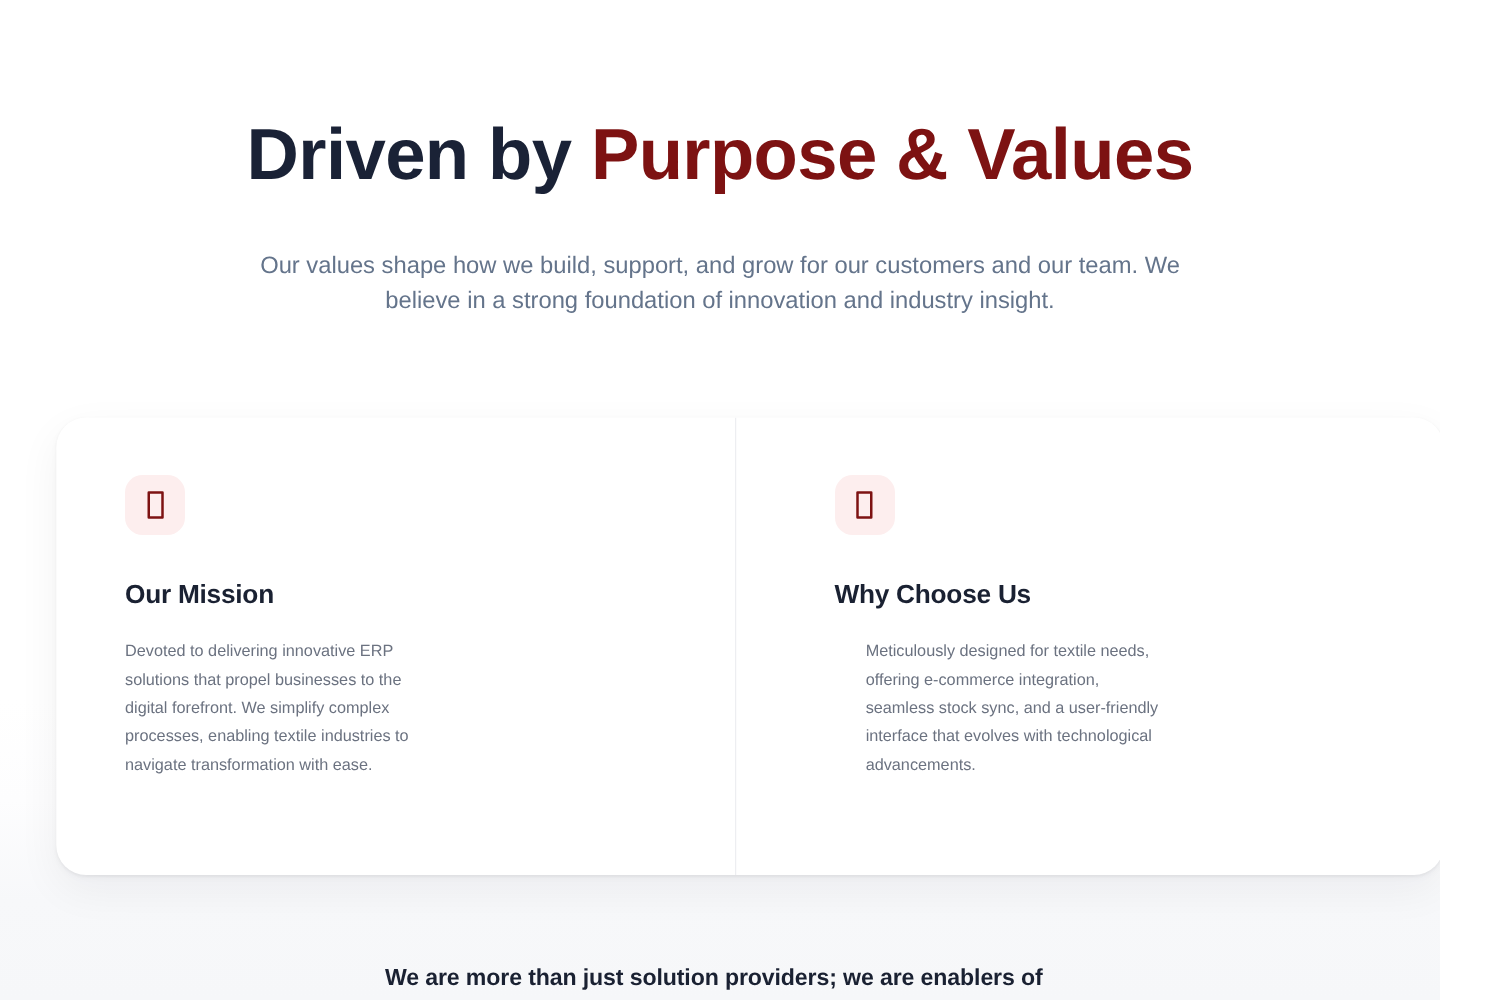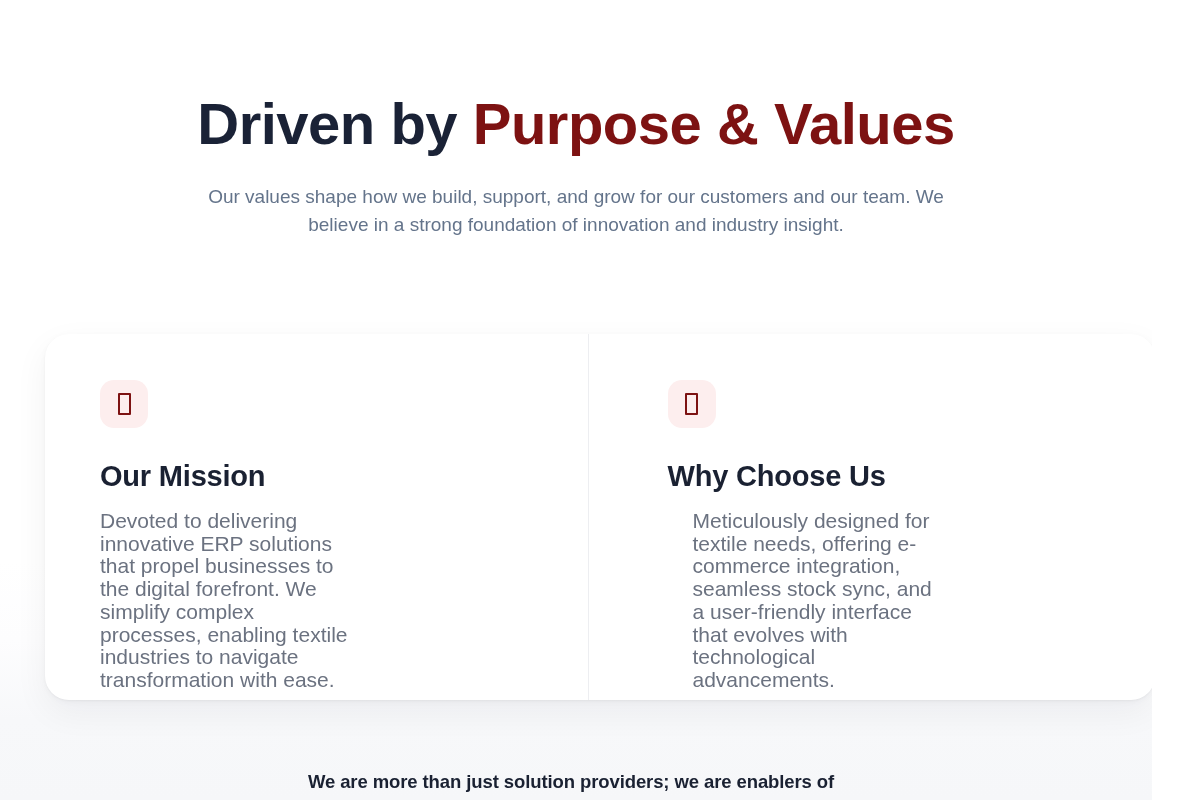--- a/index.html
+++ b/index.html
@@ -45,21 +45,21 @@
     letter-spacing: -0.5px;
     color: #1a2236;
     white-space: nowrap;
   }
 
   .hero-title .accent {
     color: #7d1212;
   }
 
   .hero-sub {
-    margin: 26px auto 0;
+    margin: 42px auto 0;
     width: 752px;
     font-size: 19px;
     line-height: 28px;
     color: #64748b;
     font-weight: 400;
   }
 
   
   .values-wrap {
     position: absolute;
@@ -110,30 +110,30 @@
   .icon-glyph {
     display: block;
     width: 13px;
     height: 22px;
     border: 2px solid #7d1212;
     border-radius: 1px;
     background: transparent;
   }
 
   .card-title {
-    font-size: 29px;
+    font-size: 21px;
     line-height: 28px;
     font-weight: 700;
     color: #1a2132;
     letter-spacing: -0.2px;
     margin-bottom: 20px;
   }
 
   .card-body {
-    font-size: 21px;
+    font-size: 13px;
     line-height: 22.7px;
     color: #6b7280;
     max-width: 250px;
   }
 
   .card-2 .card-body { max-width: 256px; }
   .card-3 .card-body { max-width: 240px; margin-left: 25px; }
 
   
   .bottom-statement {

